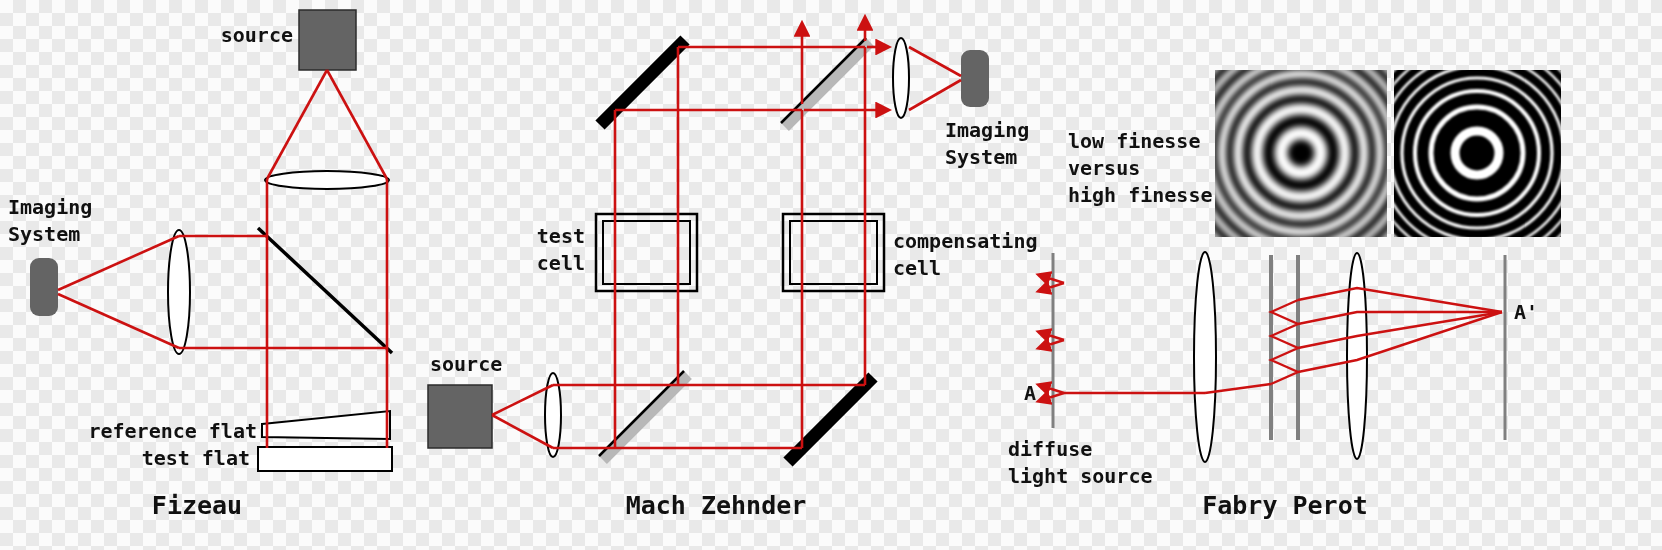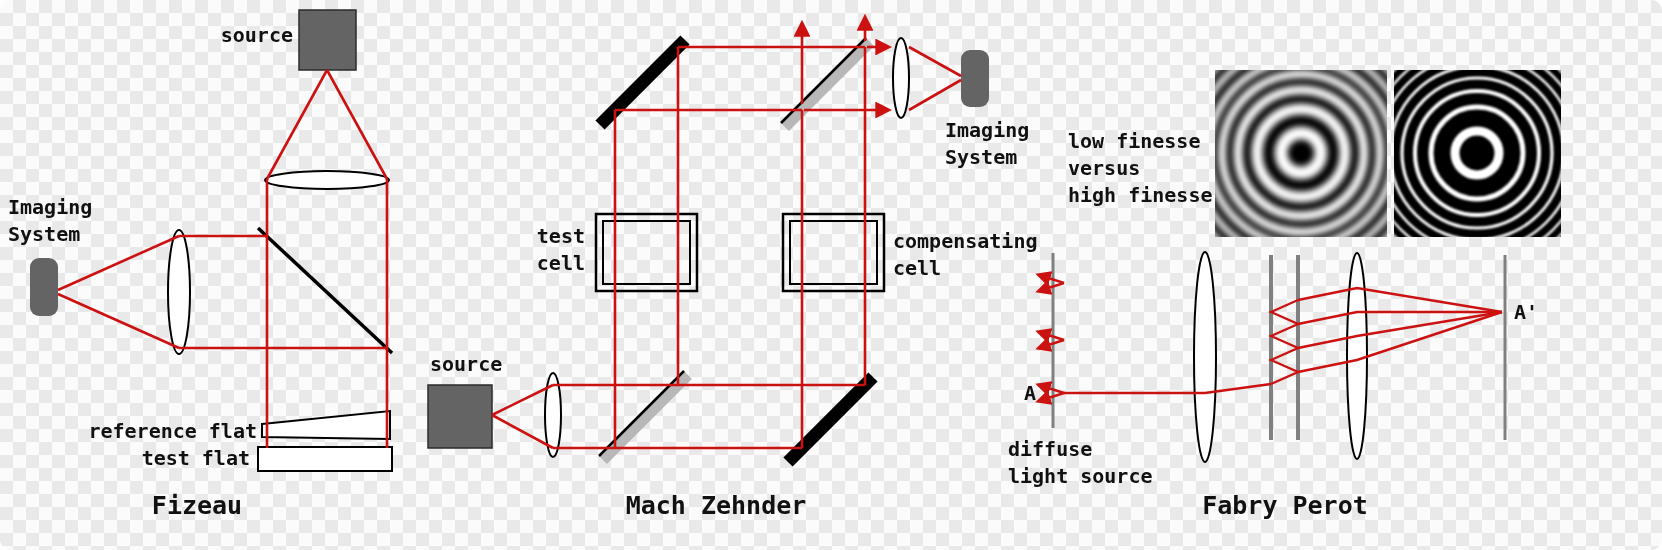--- a/index.html
+++ b/index.html
@@ -7,21 +7,20 @@
     position: relative;
     width: 1662px;
     height: 550px;
     background-color: #fbfbfb;
     background-image:
       linear-gradient(45deg, #e9e9e9 25%, transparent 25%, transparent 75%, #e9e9e9 75%),
       linear-gradient(45deg, #e9e9e9 25%, transparent 25%, transparent 75%, #e9e9e9 75%);
     background-size: 26px 26px;
     background-position: 0 0, 13px 13px;
     overflow: hidden;
-    border-radius: 11px;
   }
   svg.diagram { position: absolute; left: 0; top: 0; }
   text {
     font-family: "DejaVu Sans Mono", "Liberation Mono", monospace;
     fill: #111111;
     font-weight: 700;
   }
   .label { font-size: 20px; }
   .title { font-size: 25px; }
   .point { font-size: 20px; }

